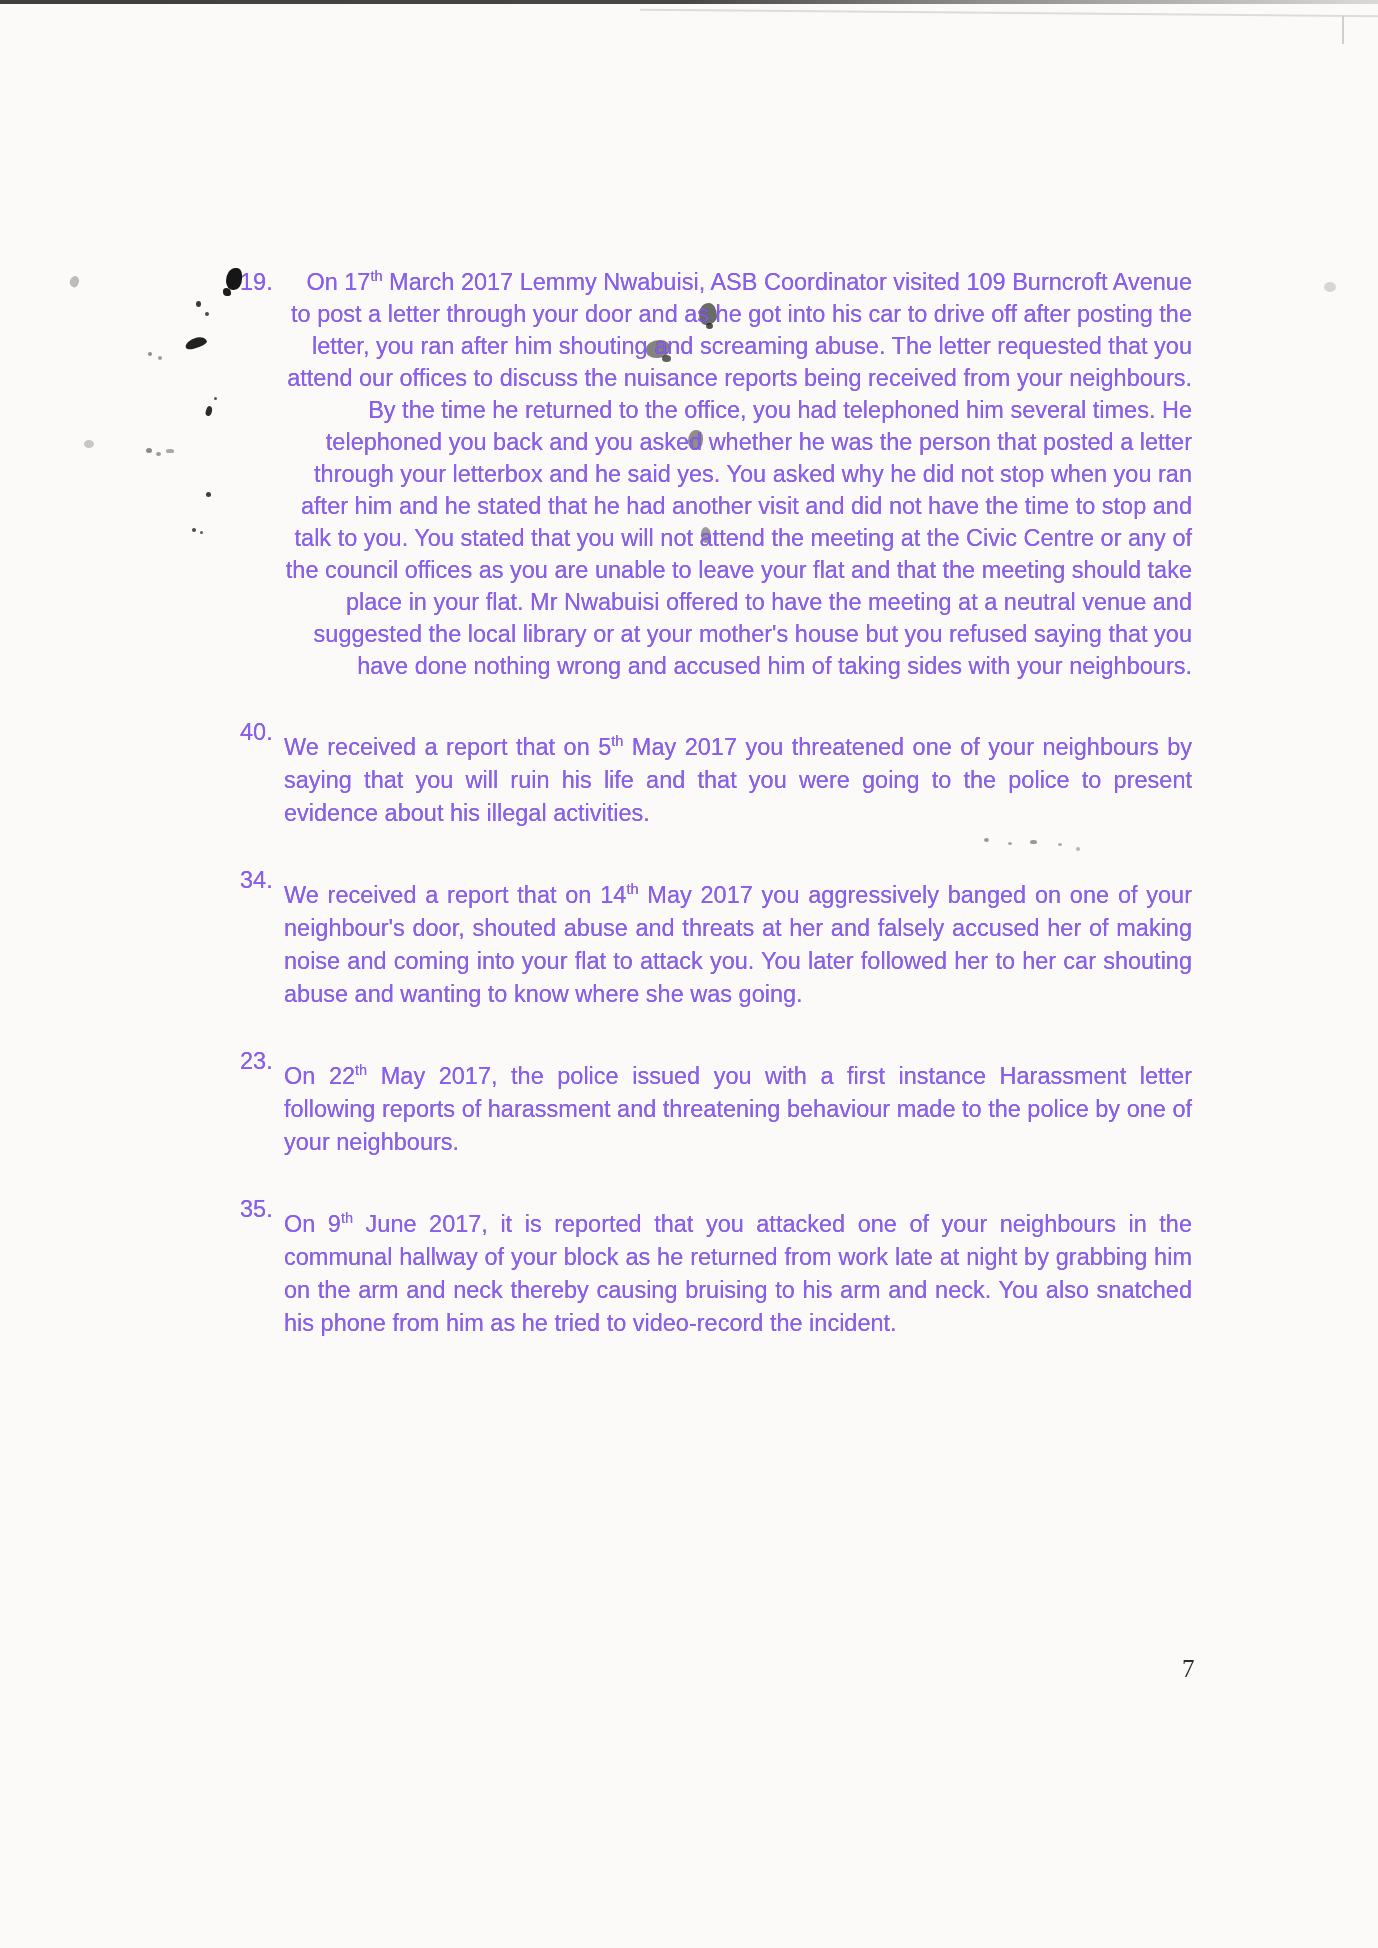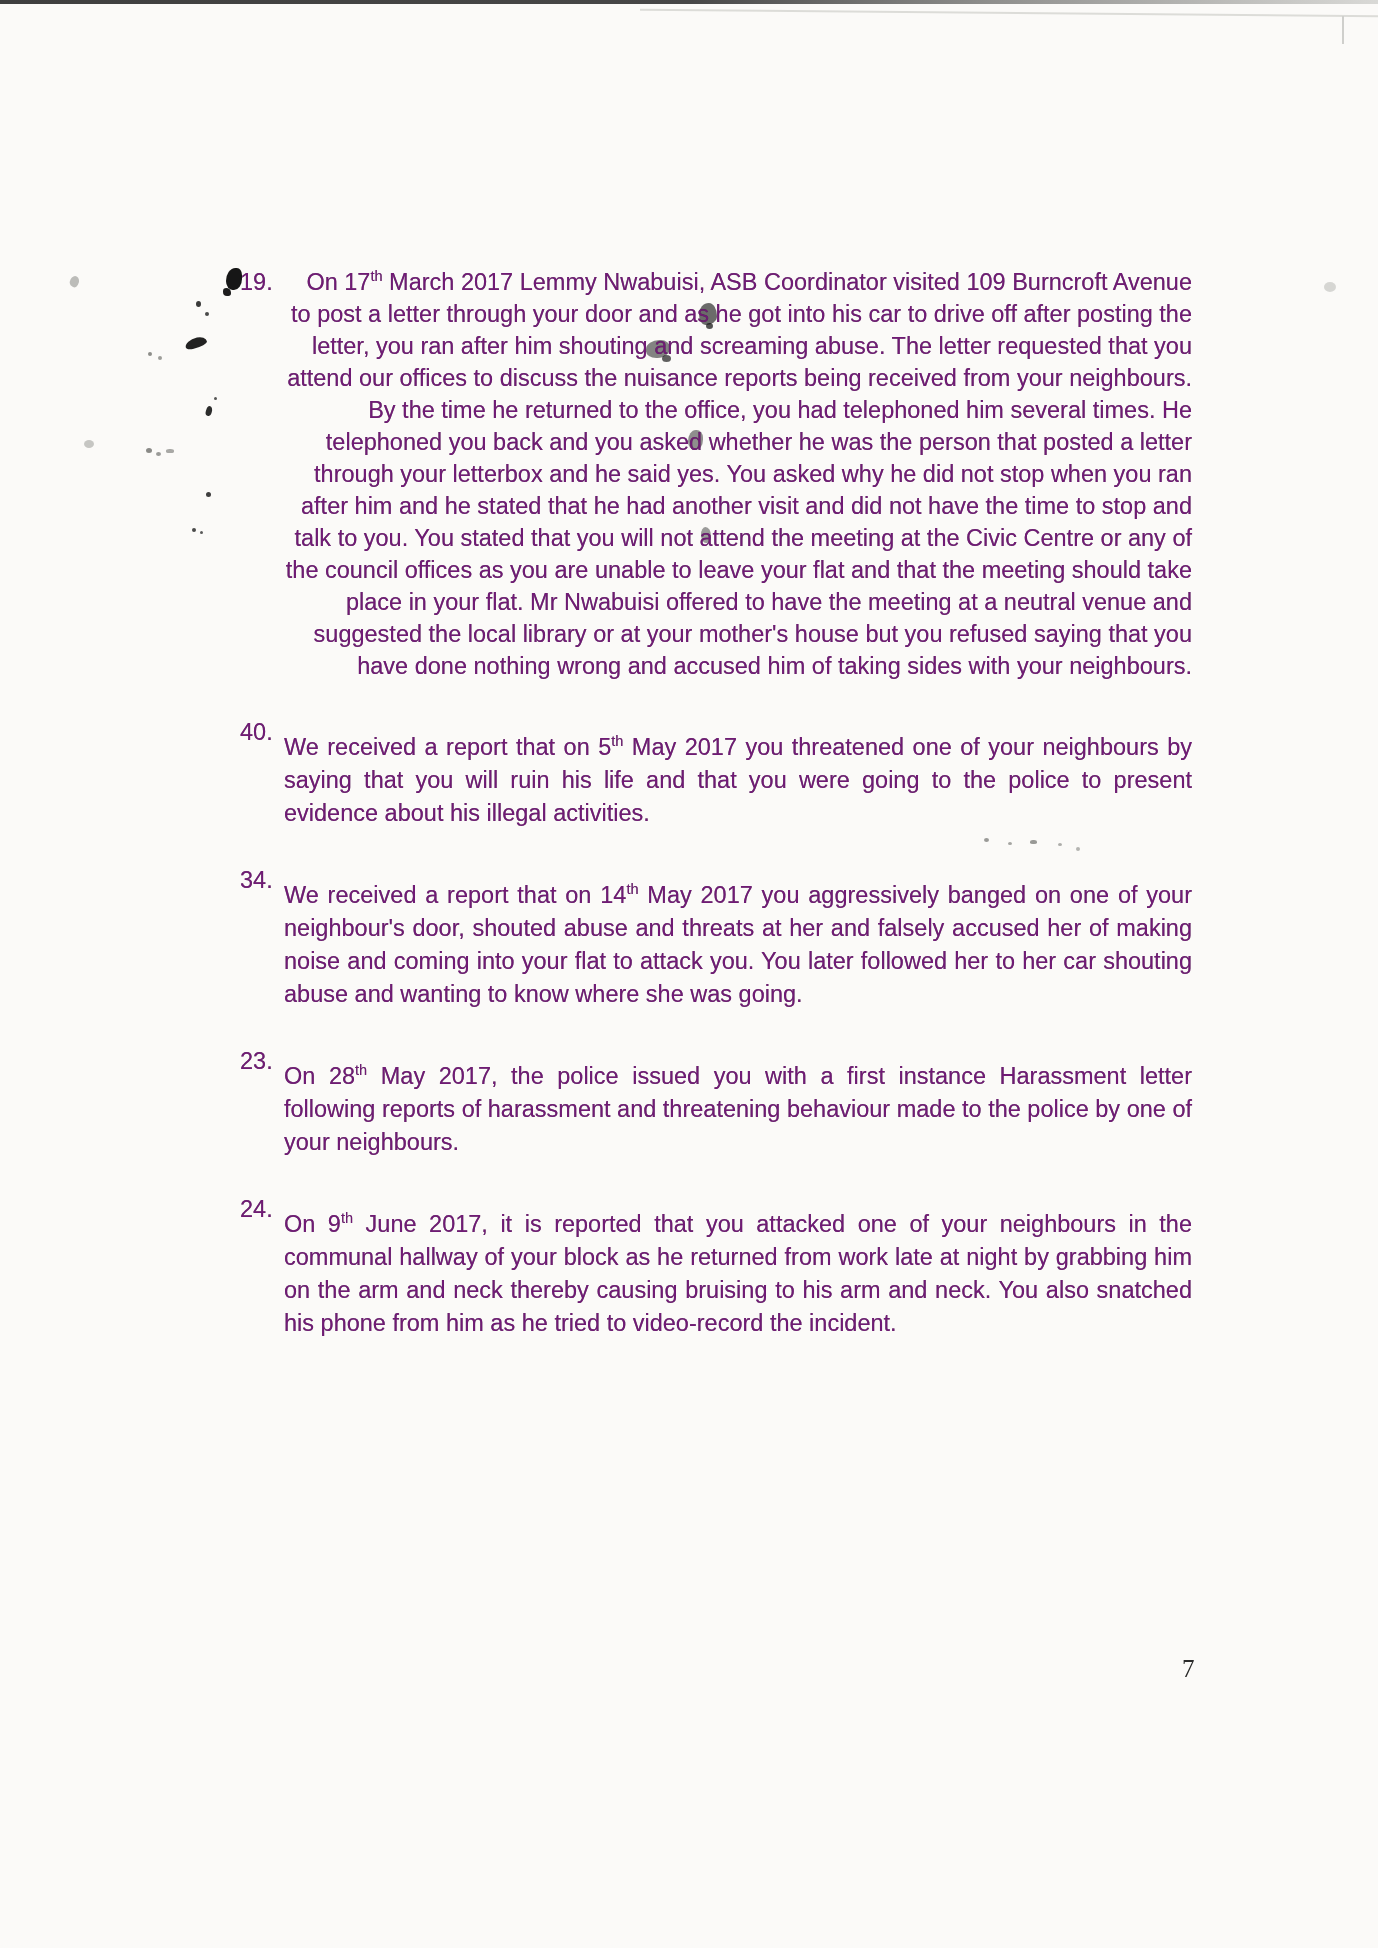--- a/index.html
+++ b/index.html
@@ -10,21 +10,21 @@
     color:#1c1c1c;
     position:relative;
     overflow:hidden;
   }
   .page{position:absolute;inset:0;background:#fbfaf8;}
   
   .text-block{
     position:absolute;
     left:240px;top:266px;width:952px;
     font-size:23.5px;
-    color:#701a75;
+    color:#8b5cf6;
     text-shadow:0 0 0.4px rgba(20,20,20,.55);
   }
   .para{display:flex;margin:0 0 34px 0;}
   .pnum{flex:0 0 44px;white-space:nowrap;}
   .ptext{flex:1 1 auto;}
   .para.p19 .ptext{text-align:right;line-height:32px;}
   .para.p19 .pnum{line-height:32px;}
   .para.just .ptext{text-align:justify;line-height:33px;margin-top:15px;}
   .para.just .pnum{line-height:33px;}
   sup.ord{font-size:0.62em;line-height:0;vertical-align:super;}
@@ -128,26 +128,26 @@
       <span class="pnum">34.</span>
       <div class="ptext">
         <span>We received a report that on 14</span><sup class="ord">th</sup><span> May 2017 you aggressively banged on one of your neighbour's door, shouted abuse and threats at her and falsely accused her of making noise and coming into your flat to attack you. You later followed her to her car shouting abuse and wanting to know where she was going.</span>
       </div>
     </div>
 
 
     <div class="para just">
       <span class="pnum">23.</span>
       <div class="ptext">
-        <span>On 28</span><sup class="ord">th</sup><span> May 2017, the police issued you with a first instance Harassment letter following reports of harassment and threatening behaviour made to the police by one of your neighbours.</span>
+        <span>On 22</span><sup class="ord">th</sup><span> May 2017, the police issued you with a first instance Harassment letter following reports of harassment and threatening behaviour made to the police by one of your neighbours.</span>
       </div>
     </div>
 
     <div class="para just">
-      <span class="pnum">24.</span>
+      <span class="pnum">35.</span>
       <div class="ptext">
         <span>On 9</span><sup class="ord">th</sup><span> June 2017, it is reported that you attacked one of your neighbours in the communal hallway of your block as he returned from work late at night by grabbing him on the arm and neck thereby causing bruising to his arm and neck. You also snatched his phone from him as he tried to video-record the incident.</span>
       </div>
     </div>
 
   </main>
 
   <div class="page-number">7</div>
 
 </div>

